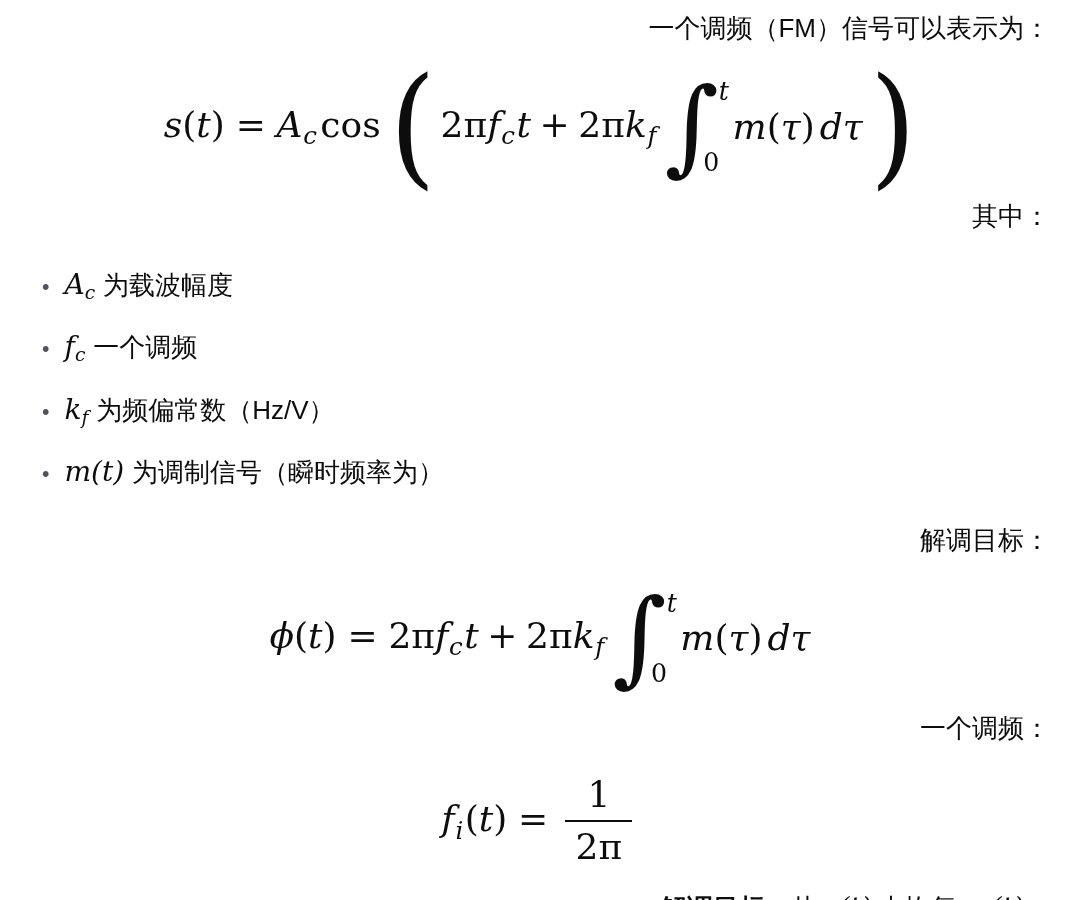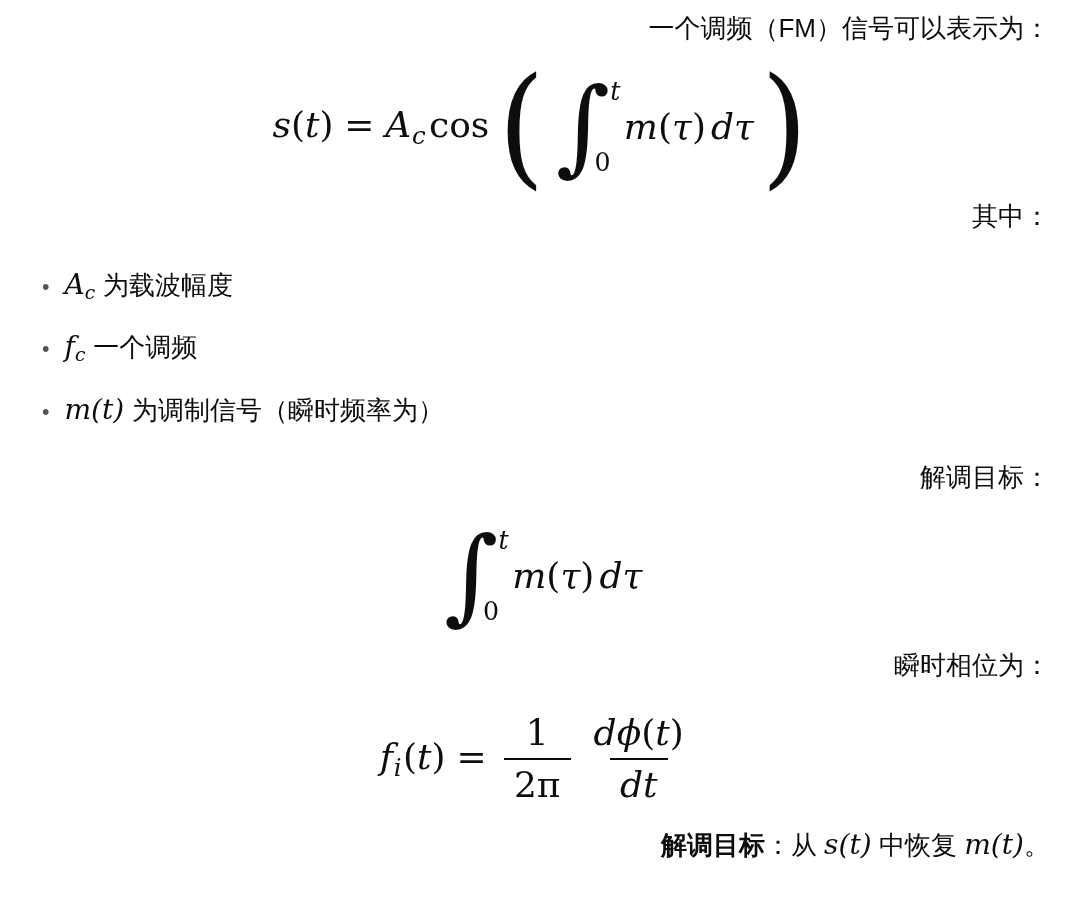--- a/index.html
+++ b/index.html
@@ -65,59 +65,58 @@
   strong { font-weight: 700; }
 </style>
 </head>
 <body>
 
 <p>一个调频（FM）信号可以表示为：</p>
 
 <div class="math-block tall">
   <span class="mgroup"><span class="it">s</span><span class="rm">(</span><span class="it">t</span><span class="rm">)</span><span class="rel">=</span><span class="it">A</span><span class="sub">c</span><span class="op">cos</span></span>
   <span class="bigparen left">(</span>
+  <span class="mgroup"><span class="rm">2π</span><span class="it">f</span><span class="sub">c</span><span class="it">t</span><span class="bin">+</span><span class="rm">2π</span><span class="it">k</span><span class="sub">f</span></span>
   <span class="intgrl">
       <span class="int-sign">∫</span>
       <span class="int-scripts">
         <span class="int-sup">t</span>
         <span class="int-sub">0</span>
       </span>
     </span>
   <span class="mgroup"><span class="it">m</span><span class="rm">(</span><span class="it">τ</span><span class="rm">)</span><span class="it dspace">dτ</span></span>
   <span class="bigparen right">)</span>
 </div>
 
 <p>其中：</p>
 
 <ul>
   <li><span class="mi">A</span><span class="mi-sub">c</span><span class="li-text">为载波幅度</span></li>
   <li><span class="mi">f</span><span class="mi-sub">c</span><span class="li-text">一个调频</span></li>
+  <li><span class="mi">k</span><span class="mi-sub">f</span><span class="li-text">为频偏常数（Hz/V）</span></li>
   <li><span class="mi">m(t)</span><span class="mi-sub"></span><span class="li-text">为调制信号（瞬时频率为）</span></li>
 </ul>
 
 <p>解调目标：</p>
 
 <div class="math-block tall">
+  <span class="mgroup"><span class="it">ϕ</span><span class="rm">(</span><span class="it">t</span><span class="rm">)</span><span class="rel">=</span><span class="rm">2π</span><span class="it">f</span><span class="sub">c</span><span class="it">t</span><span class="bin">+</span><span class="rm">2π</span><span class="it">k</span><span class="sub">f</span></span>
   <span class="intgrl">
       <span class="int-sign">∫</span>
       <span class="int-scripts">
         <span class="int-sup">t</span>
         <span class="int-sub">0</span>
       </span>
     </span>
   <span class="mgroup"><span class="it">m</span><span class="rm">(</span><span class="it">τ</span><span class="rm">)</span><span class="it dspace">dτ</span></span>
 </div>
 
-<p>瞬时相位为：</p>
+<p>一个调频：</p>
 
 <div class="math-block mid">
   <span class="mgroup"><span class="it">f</span><span class="sub">i</span><span class="rm">(</span><span class="it">t</span><span class="rm">)</span><span class="rel">=</span></span>
   <span class="frac">
       <span class="fnum rm">1</span>
       <span class="fden rm">2π</span>
     </span>
-  <span class="frac">
-      <span class="fnum"><span class="it">dϕ</span><span class="rm">(</span><span class="it">t</span><span class="rm">)</span></span>
-      <span class="fden it">dt</span>
-    </span>
 </div>
 
 <p><strong>解调目标</strong><span>：从 </span><span class="mi">s(t)</span><span> 中恢复 </span><span class="mi">m(t)</span><span>。</span></p>
 
 </body></html>

